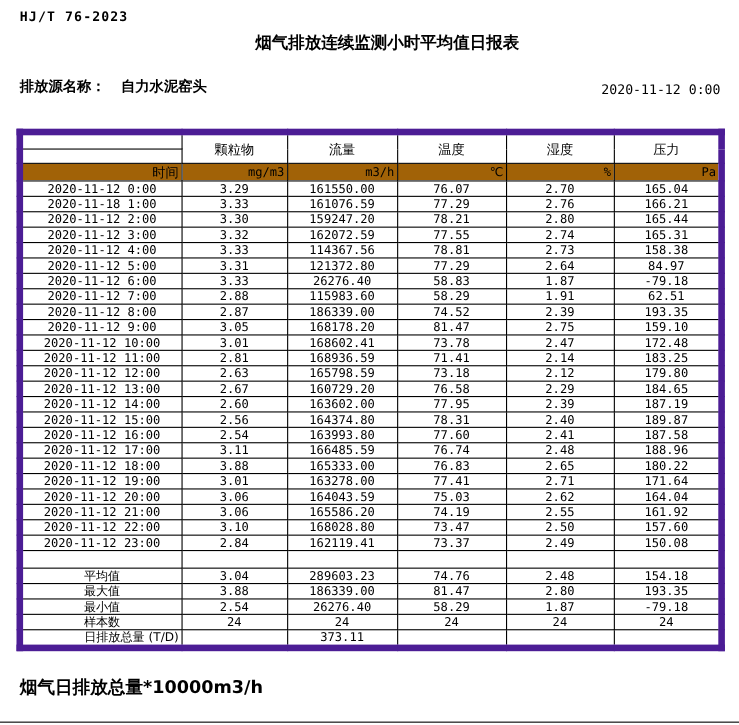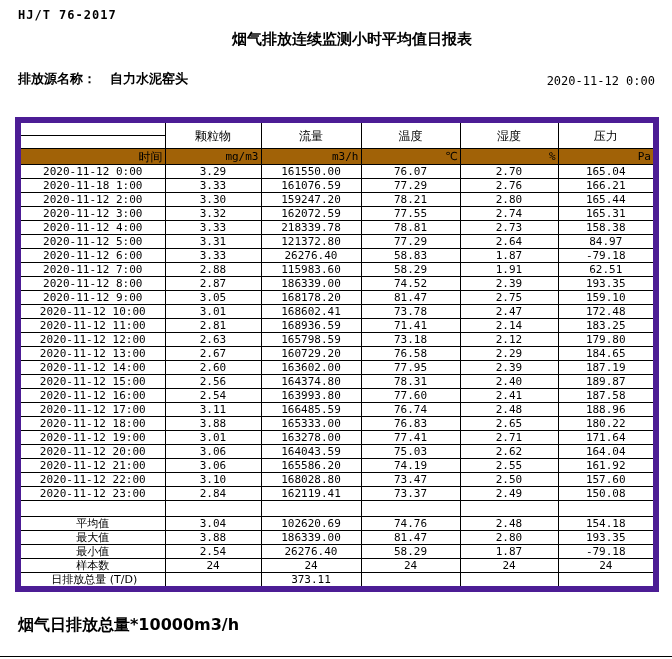--- a/index.html
+++ b/index.html
@@ -52,21 +52,21 @@
   table.report thead td.h-name { font-size: 12px; font-family: "DejaVu Sans", sans-serif; }
   table.report thead tr.h-top td, table.report thead tr.h-mid td { height: 12px; }
   table.report tr.units td {
     background: #a16207;
     height: 15px;
     font-size: 11px;
     text-align: right;
   }
   table.report tr.units td.time-h { font-size: 12px; font-family: "DejaVu Sans", sans-serif; }
   table.report tr.spacer td { height: 15px; }
-  table.report td.c-left { text-align: center; padding-left: 5px; }
+  table.report td.c-left { text-align: right; padding-left: 5px; }
   table.report tbody td.sum-label { font-family: "DejaVu Sans", sans-serif; }
   .note {
     position: absolute; top: 615px; left: 18px;
     font-weight: bold; font-size: 16px; text-align: right;
   }
   .sign-row { position: absolute; top: 635px; left: 0; width: 672px; height: 16px; }
   .sign-row span { position: absolute; font-weight: bold; font-size: 13px; white-space: nowrap; }
   .sign-unit   { left: 18px; }
   .sign-resp   { left: 220px; }
   .sign-report { left: 351px; }
@@ -77,21 +77,21 @@
   .bottom-line {
     position: absolute; top: 656px; left: 0; width: 672px;
     border-top: 1px solid #000; height: 0;
   }
 </style>
 </head>
 <body>
 
 <div class="page">
 
-  <div class="std">HJ/T  76-2017</div>
+  <div class="std">HJ/T  76-2023</div>
   <div class="title">烟气排放连续监测小时平均值日报表</div>
 
   <div class="meta">
     <div class="src">
       <span>排放源名称：</span><span class="src-name">自力水泥窑头</span>
     </div>
     <div class="date">2020-11-12 0:00</div>
   </div>
 
   <table class="report">
@@ -153,21 +153,21 @@
           <td>2020-11-12 3:00</td>
           <td>3.32</td>
           <td>162072.59</td>
           <td>77.55</td>
           <td>2.74</td>
           <td>165.31</td>
         </tr>
         <tr>
           <td>2020-11-12 4:00</td>
           <td>3.33</td>
-          <td>218339.78</td>
+          <td>114367.56</td>
           <td>78.81</td>
           <td>2.73</td>
           <td>158.38</td>
         </tr>
         <tr>
           <td>2020-11-12 5:00</td>
           <td>3.31</td>
           <td>121372.80</td>
           <td>77.29</td>
           <td>2.64</td>
@@ -323,21 +323,21 @@
         <td></td>
           <td></td>
           <td></td>
           <td></td>
           <td></td>
           <td></td>
       </tr>
     <tr>
           <td class="sum-label">平均值</td>
           <td>3.04</td>
-          <td>102620.69</td>
+          <td>289603.23</td>
           <td>74.76</td>
           <td>2.48</td>
           <td>154.18</td>
         </tr>
         <tr>
           <td class="sum-label">最大值</td>
           <td>3.88</td>
           <td>186339.00</td>
           <td>81.47</td>
           <td>2.80</td>

